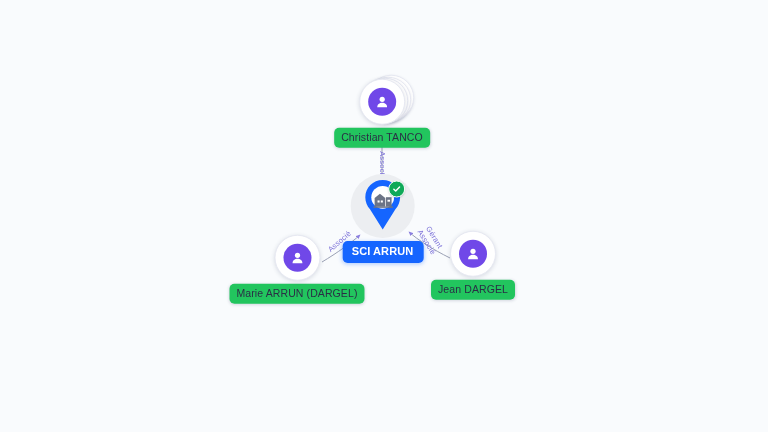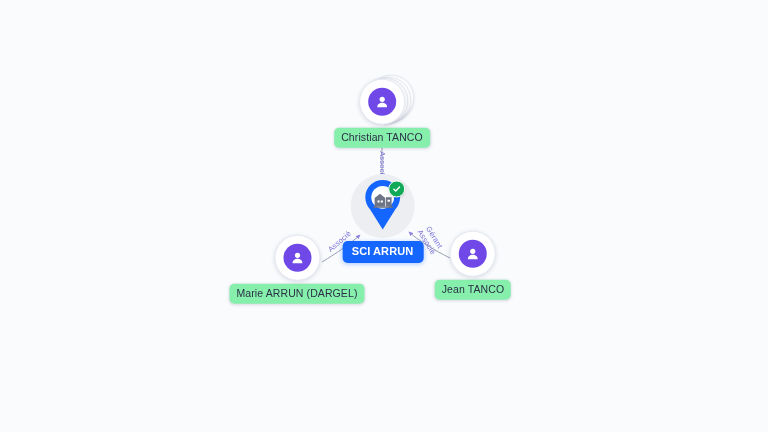--- a/index.html
+++ b/index.html
@@ -137,21 +137,21 @@
     border: 1.5px solid #ffffff;
     display: flex;
     align-items: center;
     justify-content: center;
     box-shadow: 0 1px 2px rgba(0,0,0,0.15);
   }
 
   
   .node-label {
     margin-top: 3px;
-    background: #86efac;
+    background: #22c55e;
     color: #2a2f45;
     font-size: 10.5px;
     line-height: 1;
     padding: 4px 7px 5px 7px;
     border-radius: 5px;
     white-space: nowrap;
     box-shadow: 0 1px 3px rgba(40,50,90,0.17);
     letter-spacing: 0.1px;
   }
   .node-label.company {
@@ -282,16 +282,16 @@
     <div class="person-avatar-wrap">
       <div class="person-avatar">
         <div class="person-disc">
           <svg width="16" height="16" viewBox="0 0 24 24" aria-hidden="true">
             <circle cx="12" cy="8.3" r="3.9" fill="#ffffff"></circle>
             <path d="M4.6 20.2c0-4.1 3.3-6.6 7.4-6.6s7.4 2.5 7.4 6.6z" fill="#ffffff"></path>
           </svg>
         </div>
       </div>
     </div>
-    <div class="node-label">Jean TANCO</div>
+    <div class="node-label">Jean DARGEL</div>
   </div>
 
 </div>
 
 </body></html>

